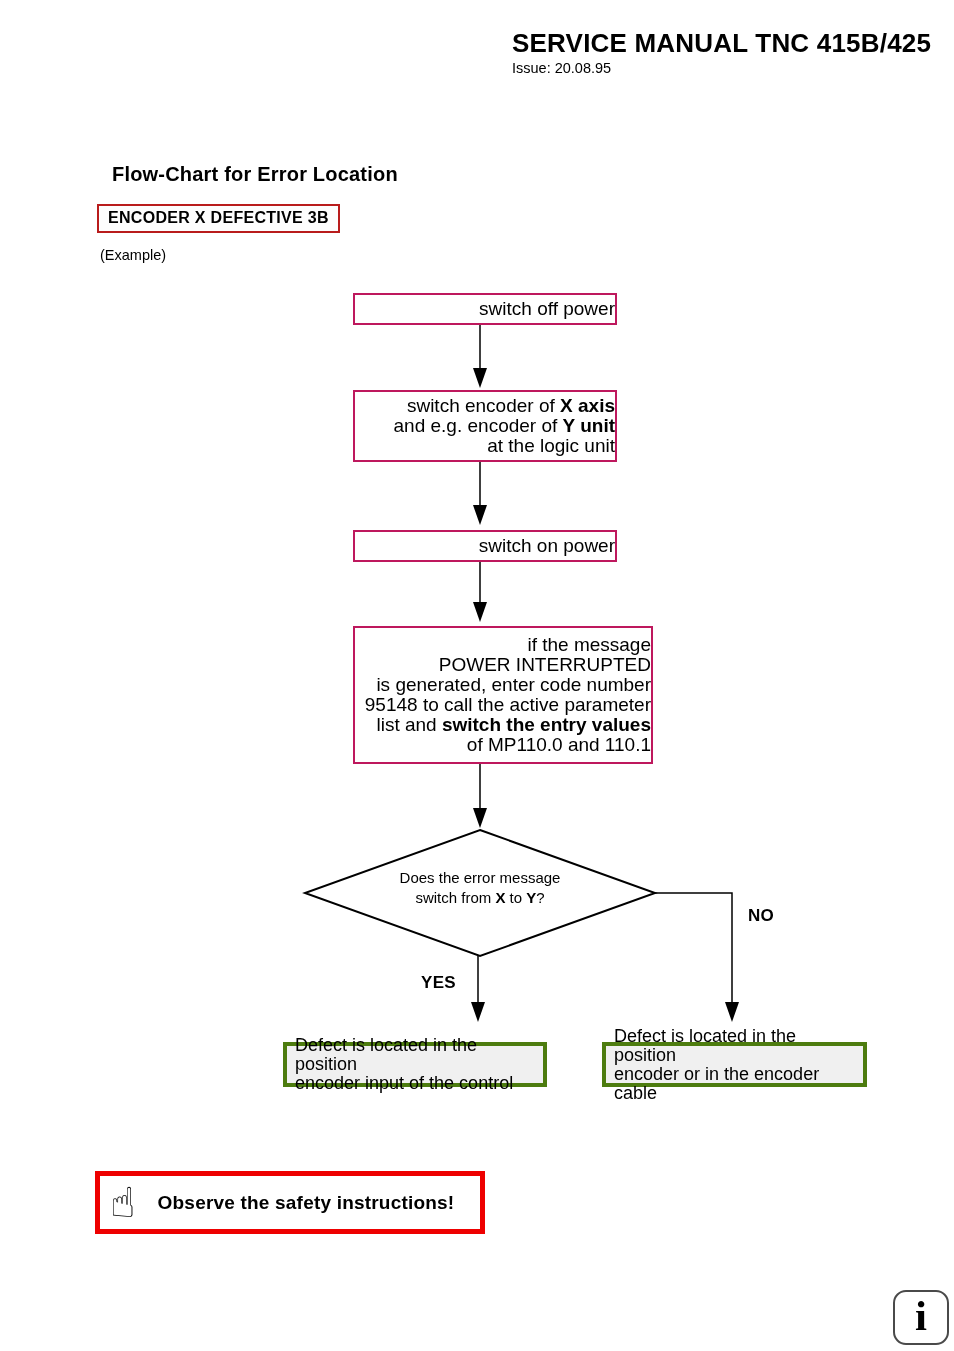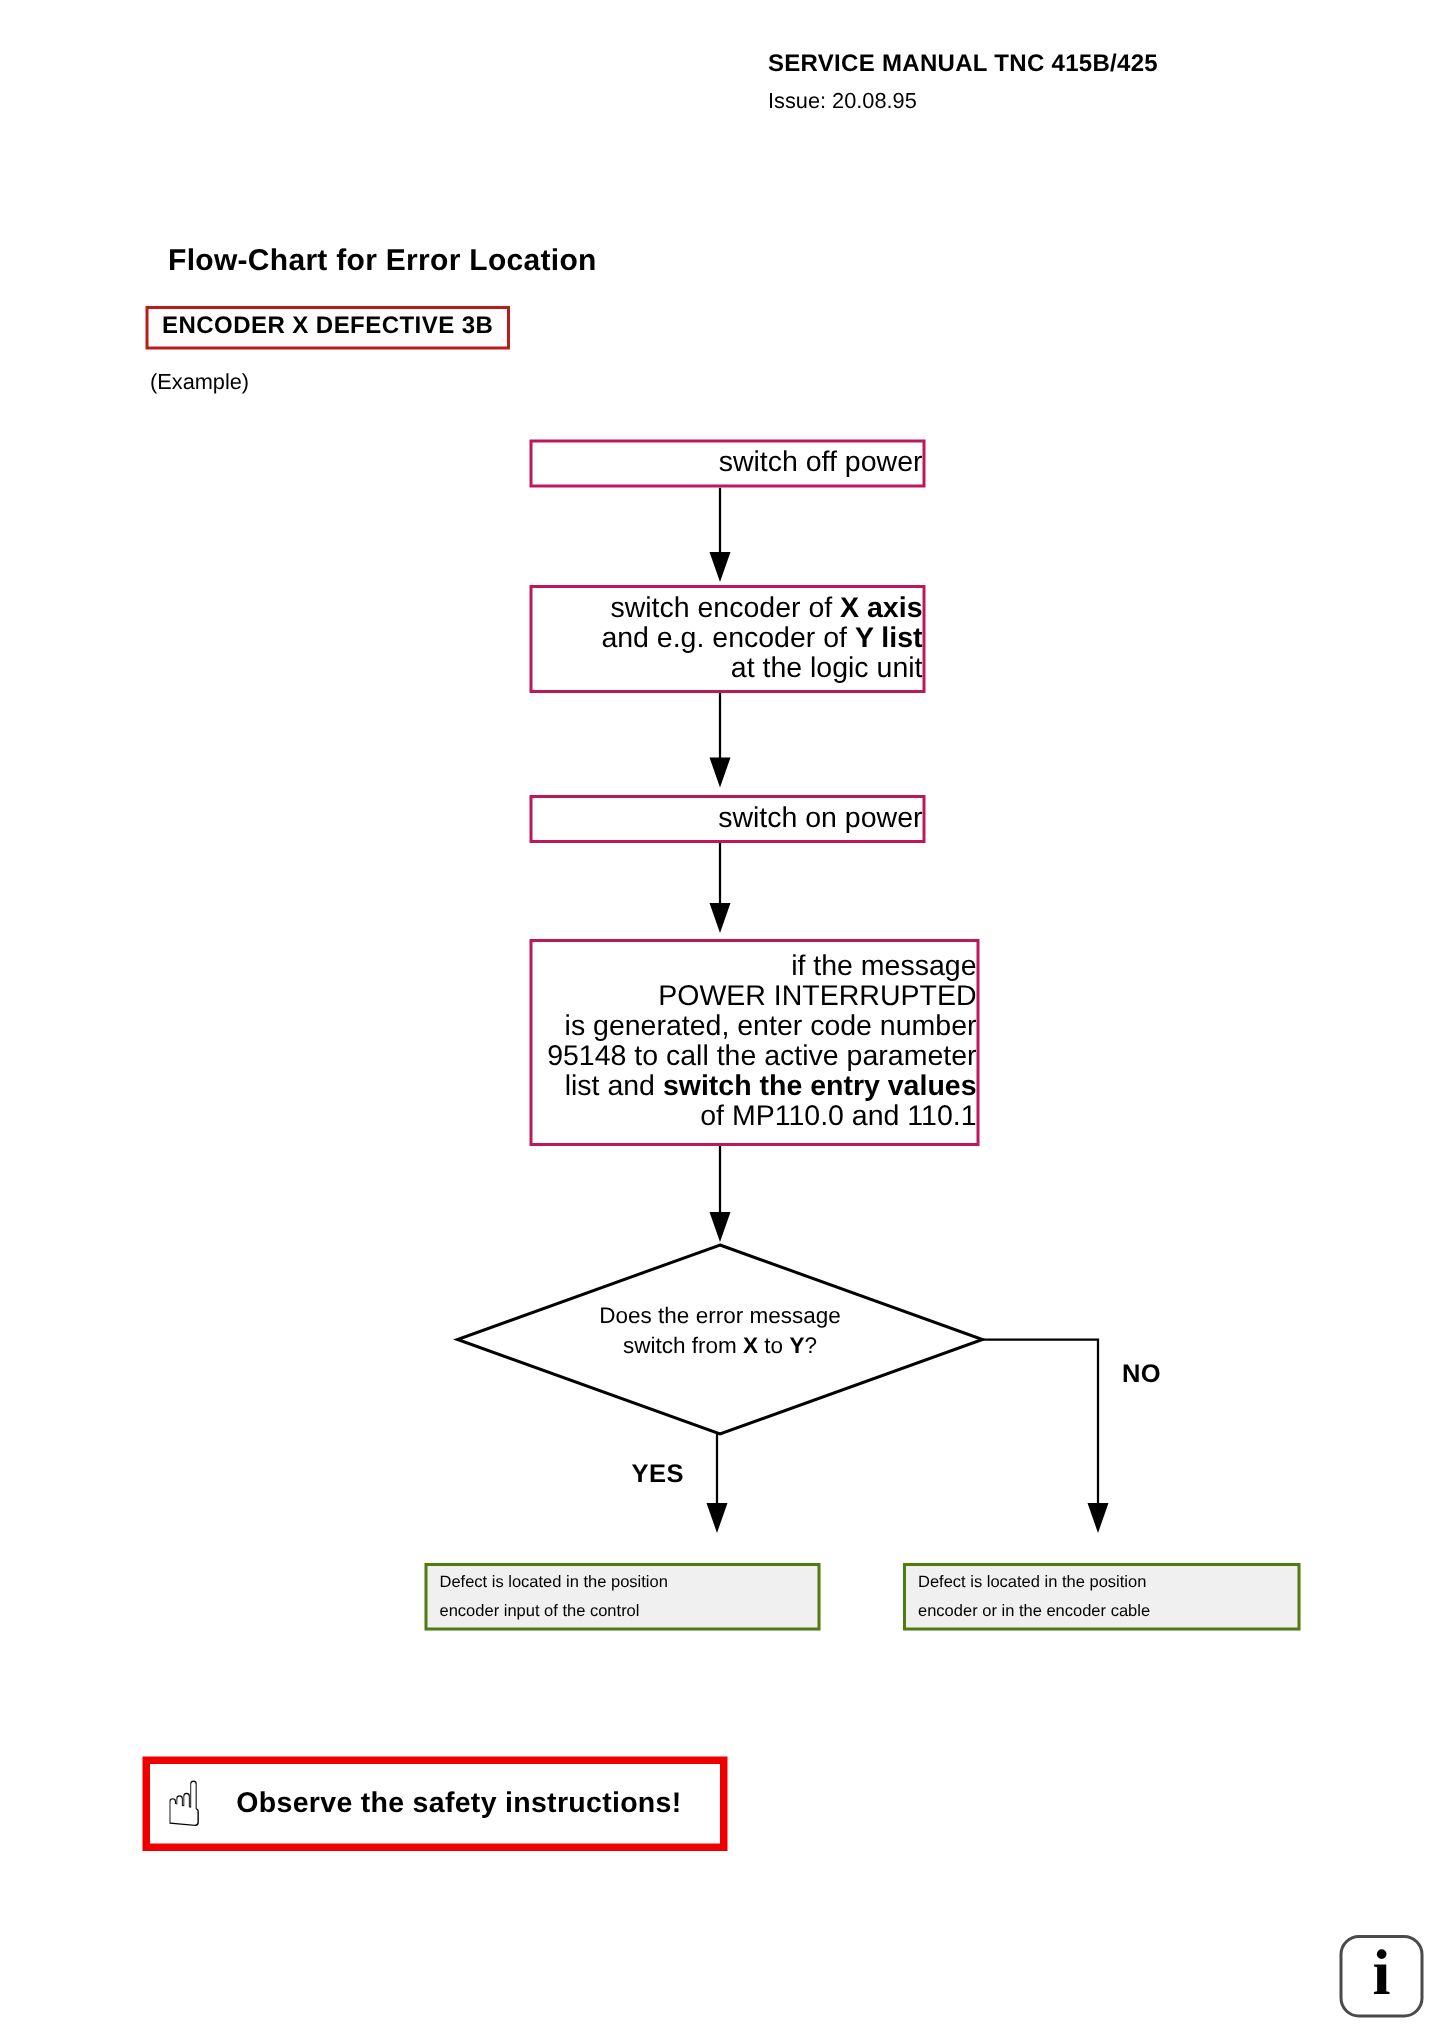--- a/index.html
+++ b/index.html
@@ -8,21 +8,21 @@
     position:relative;
     background:#ffffff;
     color:#000000;
     font-family:"Liberation Sans", sans-serif;
     overflow:hidden;
   }
   .abs { position:absolute; }
 
   
   .header { left:512px; top:31px; }
-  .header h1 { margin:0; font-size:16px; line-height:24px; font-weight:bold; letter-spacing:0.2px; }
+  .header h1 { margin:0; font-size:26px; line-height:24px; font-weight:bold; letter-spacing:0.2px; }
   .header .sub { font-size:14.5px; line-height:20px; margin-top:3px; }
 
   
   .flow-title { left:112px; top:163px; font-size:20px; font-weight:bold; letter-spacing:0.2px; }
   .badge {
     left:97px; top:204px;
     border:2px solid #b91c1c; background:#fdfdfd;
     padding:3px 9px 4px 9px;
     font-size:16px; font-weight:bold; letter-spacing:0.3px;
     white-space:nowrap;
@@ -53,25 +53,25 @@
     text-align:center; font-size:15px; line-height:20px;
     z-index:2;
   }
 
   .branch-label { font-size:17px; font-weight:bold; z-index:2; letter-spacing:0.3px; }
   .yes-label { left:421px; top:973px; }
   .no-label  { left:748px; top:906px; }
 
   .rbox {
     box-sizing:border-box;
-    border:2px solid #4d7c0f; background:#f0f0f0;
+    border:4px solid #4d7c0f; background:#f0f0f0;
     display:flex; flex-direction:column; justify-content:center;
     padding-left:8px;
     text-align:left;
-    font-size:11px; line-height:19px;
+    font-size:18px; line-height:19px;
     z-index:2;
   }
   .rleft  { left:283px; top:1042px; width:264px; height:45px; }
   .rright { left:602px; top:1042px; width:265px; height:45px; }
 
   
   .safety {
     box-sizing:border-box;
     left:95px; top:1171px; width:390px; height:63px;
     border:5px solid #ee0000; background:#fff;
@@ -132,21 +132,21 @@
 <div class="abs flow-title">Flow-Chart for Error Location</div>
 <div class="abs badge">ENCODER X DEFECTIVE 3B</div>
 <div class="abs example">(Example)</div>
 
 <div class="abs pbox box1">
   <div>switch off power</div>
 </div>
 
 <div class="abs pbox box2">
   <div><span>switch encoder of </span><b>X axis</b></div>
-  <div><span>and e.g. encoder of </span><b>Y list</b></div>
+  <div><span>and e.g. encoder of </span><b>Y unit</b></div>
   <div>at the logic unit</div>
 </div>
 
 <div class="abs pbox box3">
   <div>switch on power</div>
 </div>
 
 <div class="abs pbox box4">
   <div>if the message</div>
   <div>POWER INTERRUPTED</div>

